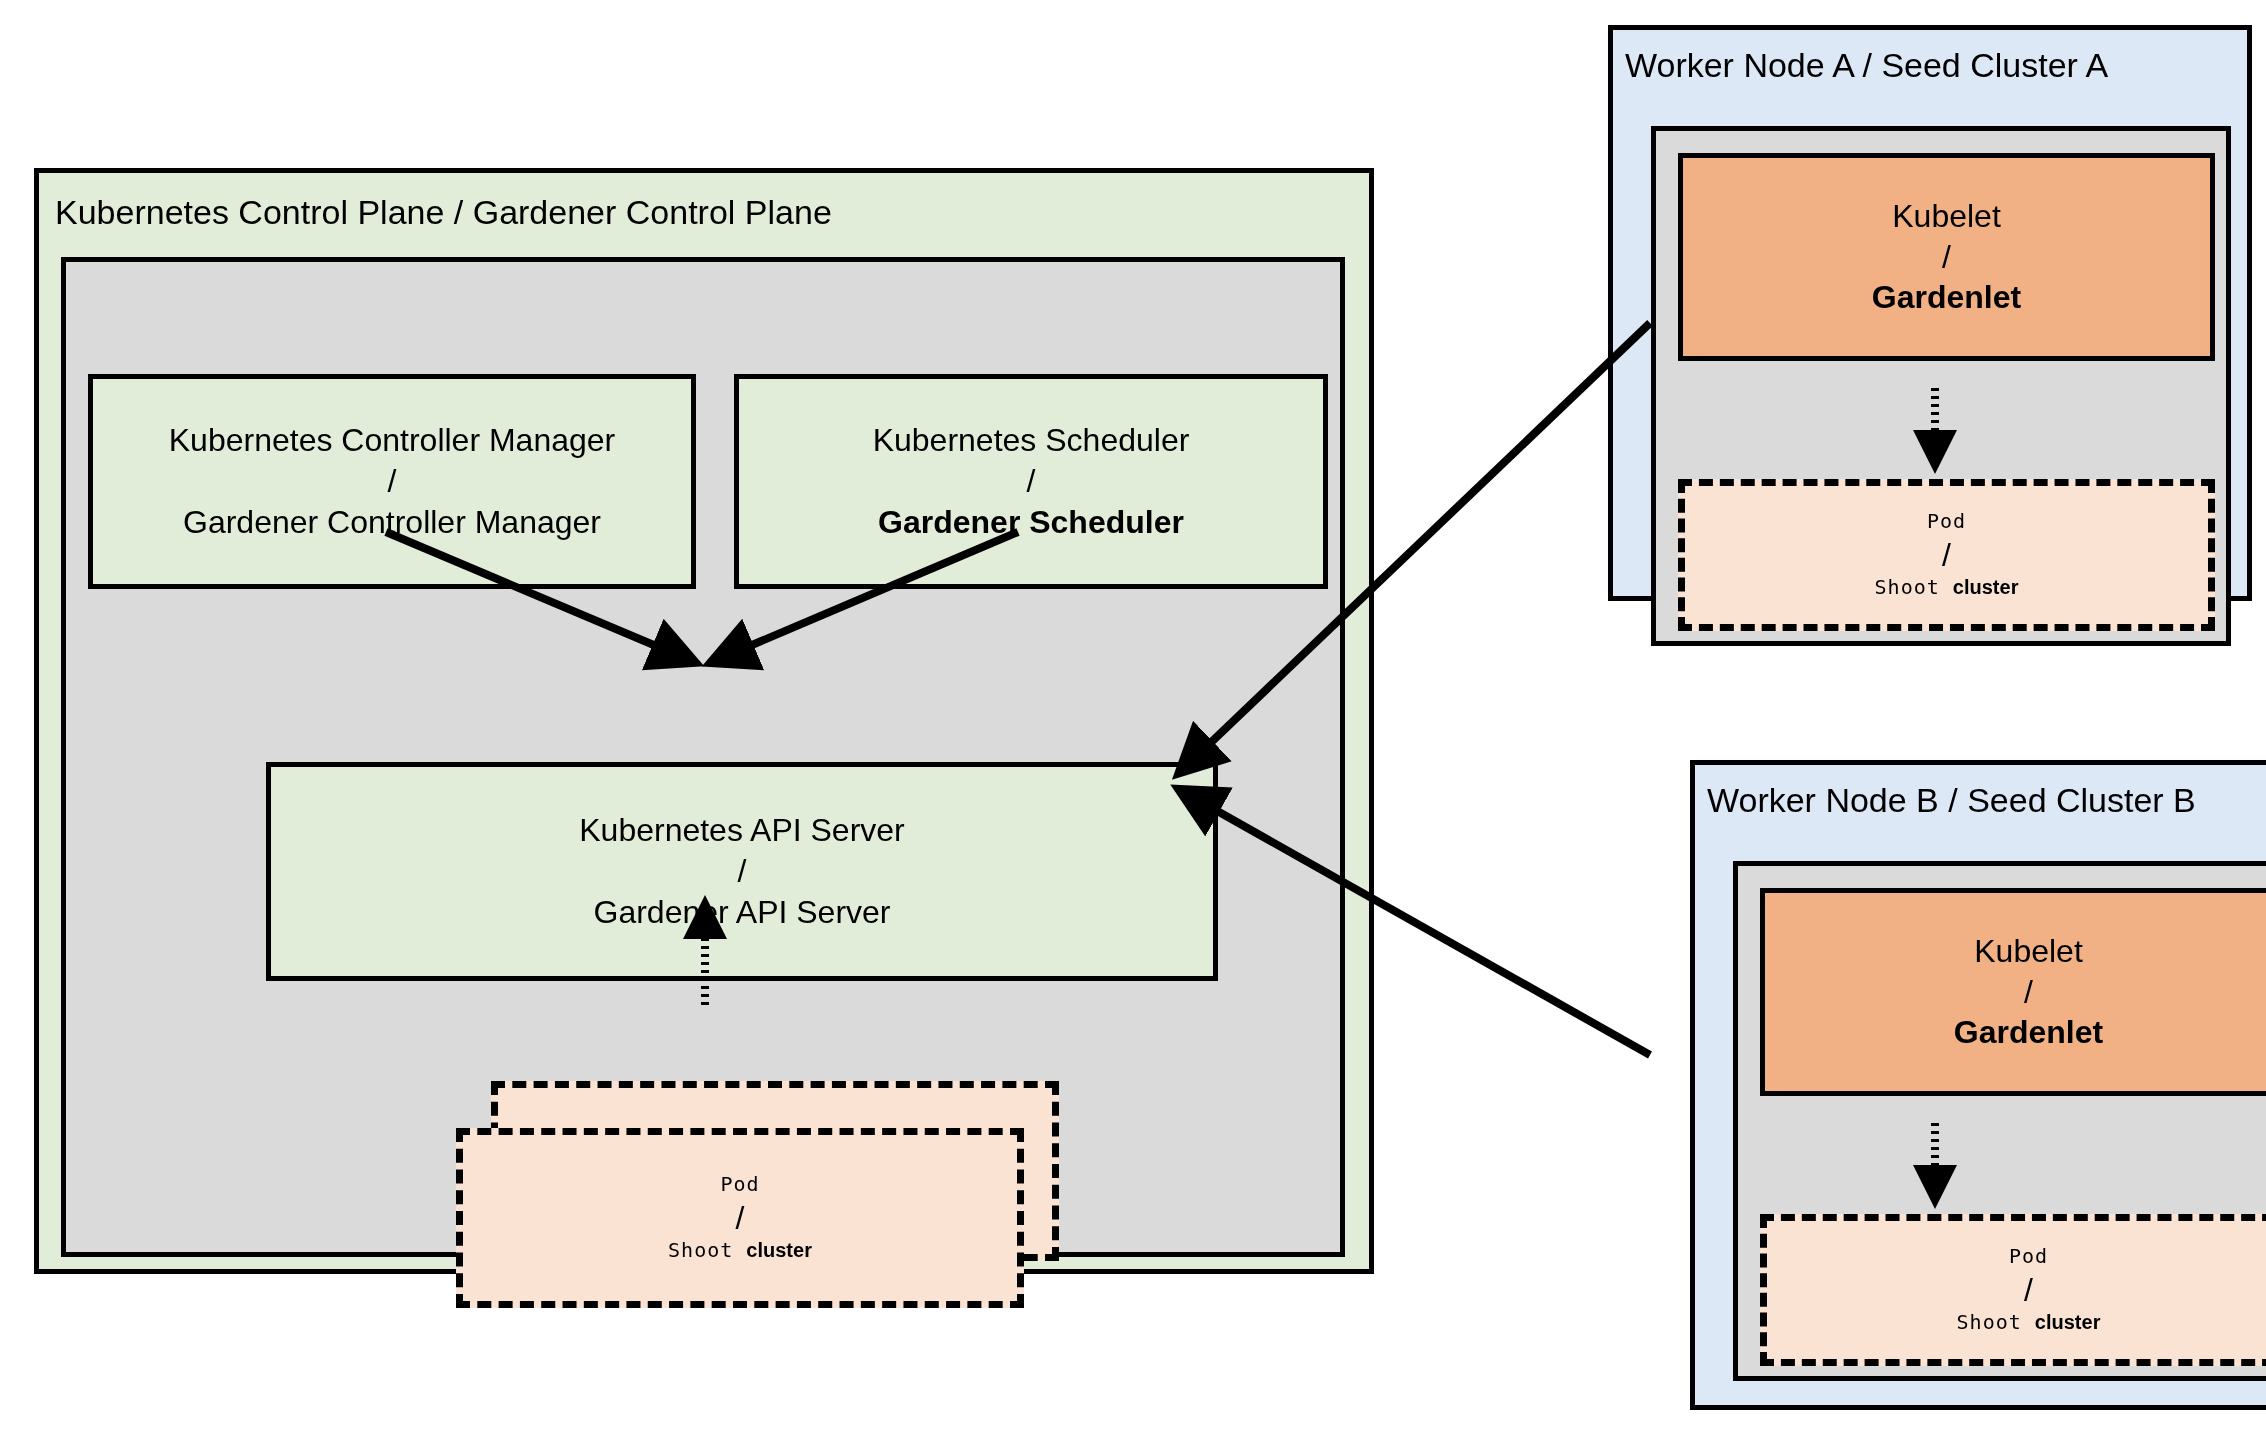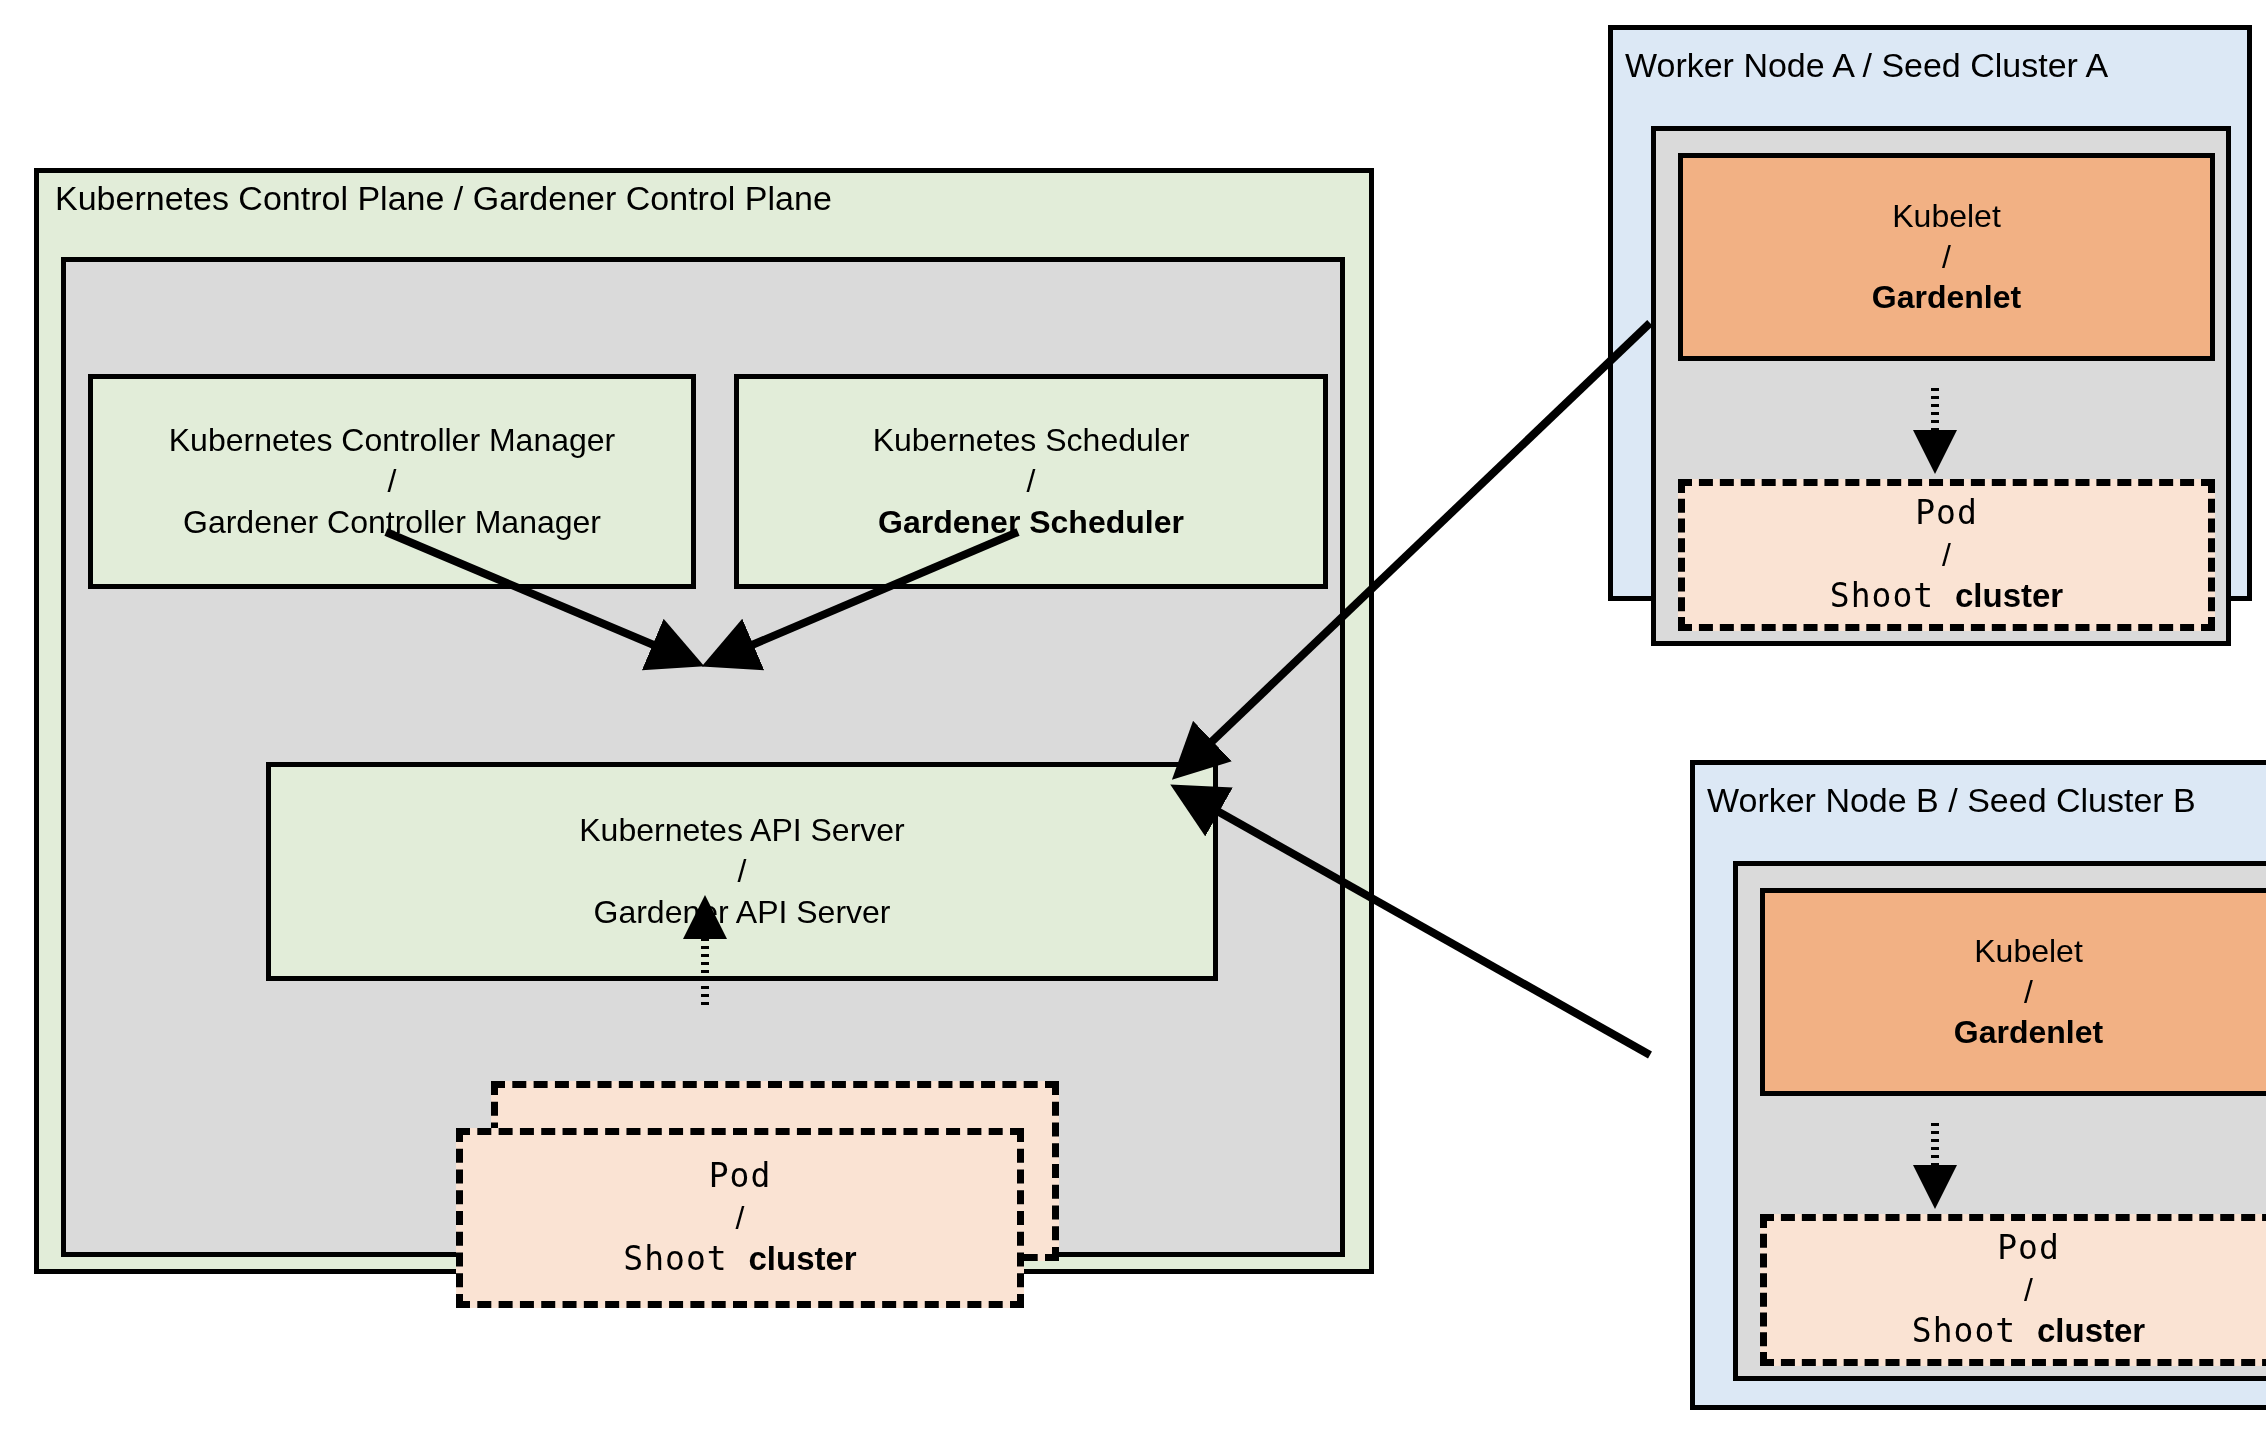--- a/index.html
+++ b/index.html
@@ -18,33 +18,33 @@
   .blue  {background:#DCE8F5;}
   .orange{background:#F2B184;}
   .peach {background:#FAE3D3;}
 
   .title-label{position:absolute;font-size:34px;line-height:1;white-space:nowrap;}
 
   .centered{display:flex;flex-direction:column;align-items:center;justify-content:center;
             text-align:center;}
   .ln{font-size:32px;line-height:1.28;white-space:nowrap;}
   .ln.b{font-weight:bold;}
-  .mono{font-family:"DejaVu Sans Mono","Liberation Mono",monospace;font-size:33px;letter-spacing:1px;}
+  .mono{font-family:"DejaVu Sans Mono","Liberation Mono",monospace;font-size:20px;letter-spacing:1px;}
   .mixed .bold-part{font-family:"Liberation Sans",sans-serif;font-weight:bold;letter-spacing:0;}
 
   svg.arrows{position:absolute;left:0;top:0;width:2266px;height:1434px;
              pointer-events:none;overflow:visible;}
 </style>
 </head>
 <body>
 
 <div class="diagram">
 
   <div class="box solid green" style="left:34px;top:168px;width:1340px;height:1106px;">
-    <div class="title-label" style="left:16px;top:8px;">Kubernetes Control Plane / Gardener Control Plane</div>
+    <div class="title-label" style="left:16px;top:22px;">Kubernetes Control Plane / Gardener Control Plane</div>
 
     <div class="box solid gray" style="left:22px;top:84px;width:1284px;height:1000px;padding-left:48px;">
 
       <div class="box solid green centered" style="left:22px;top:112px;width:608px;height:215px;">
         <div class="ln">Kubernetes Controller Manager</div>
         <div class="ln">/</div>
         <div class="ln">Gardener Controller Manager</div>
       </div>
 
       <div class="box solid green centered" style="left:668px;top:112px;width:594px;height:215px;">

